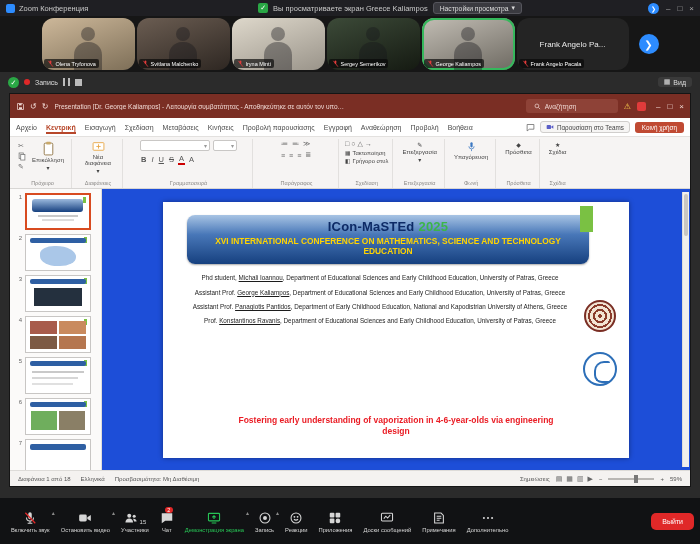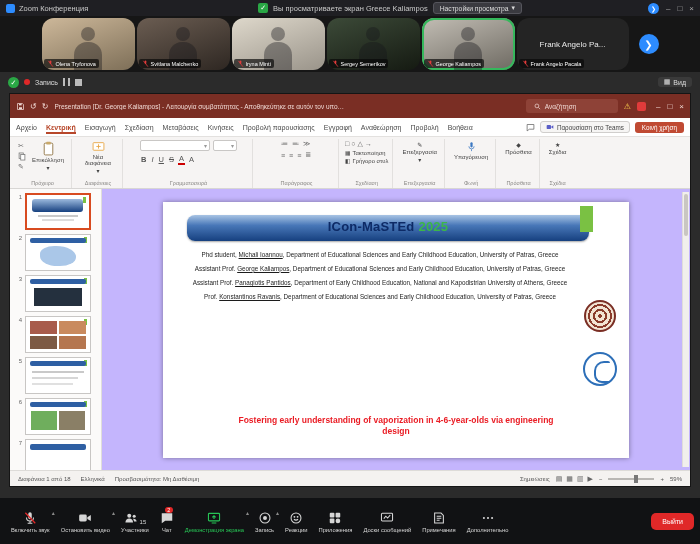--- a/index.html
+++ b/index.html
@@ -93,21 +93,21 @@
   .thumbs{width:92px;border-right:1px solid #e0deda;background:#fbfaf9;padding:4px 2px 0 0;
     display:flex;flex-direction:column;gap:4px;overflow:hidden;flex:none}
   .throw{display:flex;gap:3px;align-items:flex-start}
   .tnum{width:12px;text-align:right;font-size:6px;color:#666;padding-top:1px}
   .thumb{width:66px;height:37px;background:#fff;border:1px solid #c8c6c4;position:relative;
     overflow:hidden;cursor:pointer;flex:none}
   .throw.sel .thumb{border:2px solid #d84b20}
   .thumb i{position:absolute;display:block}
   .thumb .ga{top:2px;right:3px;width:3px;height:6px;background:#7ac143}
 
-  .canvas{flex:1;background:#c4b5fd;display:flex;align-items:center;justify-content:center;position:relative;min-width:0}
+  .canvas{flex:1;background:#1d4ed8;display:flex;align-items:center;justify-content:center;position:relative;min-width:0}
   .vscroll{position:absolute;right:1px;top:3px;bottom:3px;width:7px;background:#f1efec;border-left:1px solid #e0ddda}
   .vthumb{position:absolute;left:1px;right:1px;top:2px;height:42px;background:#c9c6c2;border-radius:3px}
 
   .slide{width:466px;height:256px;background:#fff;box-shadow:0 0 5px rgba(0,0,0,.4);position:relative;
     padding-top:13px;flex:none}
   .gaccent{position:absolute;top:4px;right:36px;width:13px;height:26px;background:#7ac143}
   .banner{margin:0 40px 0 24px;border-radius:8px;text-align:center;padding:4px 6px 7px;
     background:linear-gradient(180deg,#a8c4e4 0%,#4877b8 40%,#16407f 100%);box-shadow:0 1px 2px rgba(0,0,0,.35)}
   .bt1{font-size:13px;font-weight:bold;color:#0d2a66;letter-spacing:.2px}
   .bt1 .year{color:#3cb54a;margin-left:4px}
@@ -502,20 +502,21 @@
           </div>
         </div>
 
         <div class="canvas">
           <div class="slide">
             <div class="gaccent"></div>
             <div class="banner">
               <div class="bt1">
                 <span>ICon-MaSTEd</span><span class="year">2025</span>
               </div>
+              <div class="bt2">XVI INTERNATIONAL CONFERENCE ON MATHEMATICS, SCIENCE AND TECHNOLOGY EDUCATION</div>
             </div>
             <div class="authors">
               <p><span>Phd student, </span><span class="aname">Michali Ioannou</span><span>, Department of Educational Sciences and Early Childhood Education, University of Patras, Greece</span></p>
               <p><span>Assistant Prof. </span><span class="aname">George Kaliampos</span><span>, Department of Educational Sciences and Early Childhood Education, University of Patras, Greece</span></p>
               <p><span>Assistant Prof. </span><span class="aname">Panagiotis Pantidos</span><span>, Department of Early Childhood Education, National and Kapodistrian University of Athens, Greece</span></p>
               <p><span>Prof. </span><span class="aname">Konstantinos Ravanis</span><span>, Department of Educational Sciences and Early Childhood Education, University of Patras, Greece</span></p>
             </div>
             <div class="logos">
               <div class="logo1"></div>
               <div class="logo2"></div>

